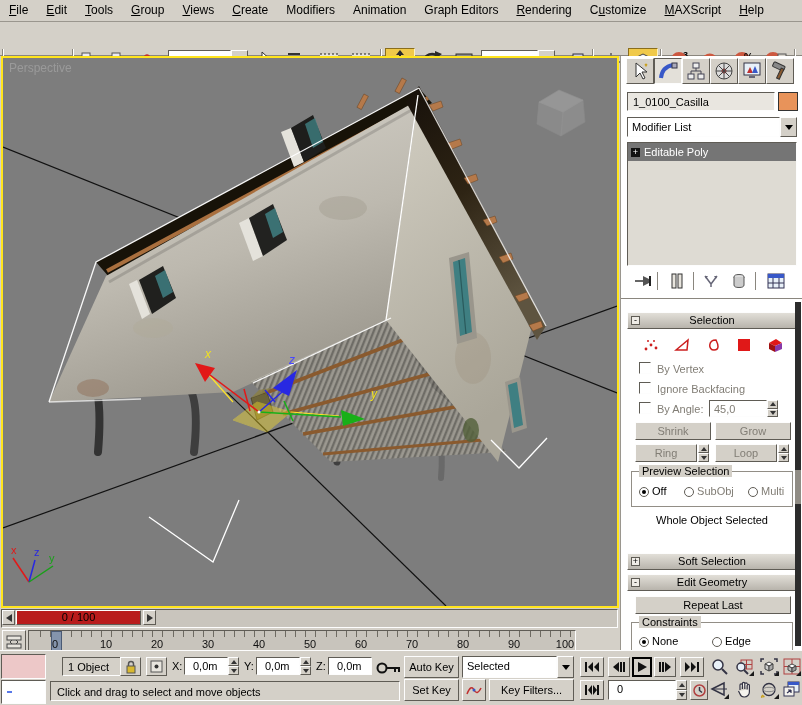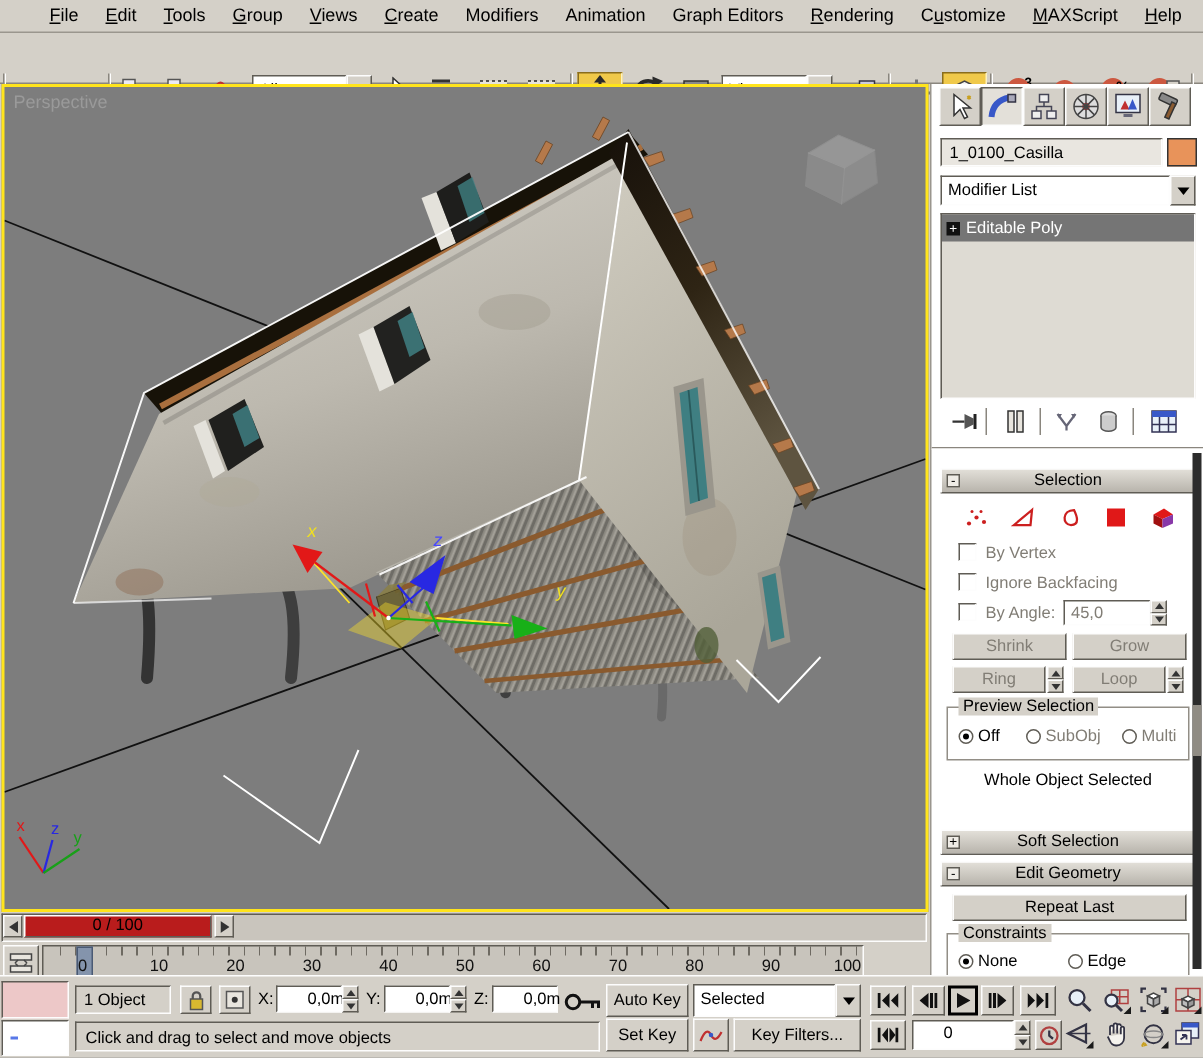--- a/index.html
+++ b/index.html
@@ -6,21 +6,21 @@
   html,body { width:802px; height:705px; overflow:hidden; }
   body { font-family:"Liberation Sans","DejaVu Sans",sans-serif; font-size:11px; background:#d4d0c8; position:relative; color:#000; }
   #app { position:absolute; inset:0; width:802px; height:705px; background:#d4d0c8; }
   .sunk   { border:1px solid; border-color:#5f5c55 #fdfdfd #fdfdfd #5f5c55; }
   .field  { background:#fff; border:1px solid; border-color:#5f5c55 #fdfdfd #fdfdfd #5f5c55; }
   .abs { position:absolute; }
   .ctr { display:flex; align-items:center; justify-content:center; }
   u { text-decoration:underline; }
 
   
-  #menubar { position:absolute; left:0; top:0; width:802px; height:22px; background:#d4d0c8; border-bottom:1px solid #9a968e; display:flex; align-items:center; font-size:12px;padding-left:24px; }
+  #menubar { position:absolute; left:0; top:0; width:802px; height:22px; background:#d4d0c8; border-bottom:1px solid #9a968e; display:flex; align-items:center; font-size:12px; }
   .menu-item { padding:3px 9px 4px 9px; cursor:default; }
 
   
   #toolbar { position:absolute; left:0; top:23px; width:802px; height:33px; background:#d4d0c8; border-bottom:1px solid #8a867e; }
   .tbbtn { position:absolute; top:25px; width:30px; height:28px; display:flex; align-items:center; justify-content:center; }
   .tbbtn.activeT { background:#F0C94A; border:1px solid; border-color:#8a6d1c #fdf2c0 #fdf2c0 #8a6d1c; }
   .vsep { position:absolute; top:26px; width:2px; height:26px; border-left:1px solid #8a867e; border-right:1px solid #fff; }
   .fly::after { content:""; position:absolute; right:1px; bottom:1px; width:0; height:0; border-left:5px solid transparent; border-bottom:5px solid #1a1a1a; }
   .combo { position:absolute; display:flex; font-size:11px; }
   .combo .cfield { flex:1; background:#fff; border:1px solid; border-color:#5f5c55 #fdfdfd #fdfdfd #5f5c55; padding:3px 16px 0 4px; overflow:hidden; white-space:nowrap; }
@@ -61,21 +61,21 @@
   .grp { position:absolute; border:1px solid #928e86; box-shadow:1px 1px 0 #fff inset, -1px -1px 0 #fff; }
   .grp-legend { position:absolute; top:-7px; left:7px; background:#d4d0c8; padding:0 3px; font-size:11px; }
   .radio { width:10px; height:10px; border-radius:50%; background:#fff; border:1px solid #5f5c55; display:inline-block; position:relative; vertical-align:-2px; }
   .radio.on::after { content:""; position:absolute; left:2px; top:2px; width:4px; height:4px; border-radius:50%; background:#000; }
   #stackscroll { position:absolute; left:174px; top:246px; width:6px; height:344px; background:#2c2c2c; }
   #stackscroll div { position:absolute; left:0; top:168px; width:6px; height:34px; background:#908c84; }
 
   
   #statusbar { position:absolute; left:0; top:650px; width:802px; height:55px; background:#d4d0c8; border-top:1px solid #fdfdfd; }
   .sb-lbl { position:absolute; font-size:11px; }
-  .sb-field { position:absolute; height:18px; background:#fff; border:1px solid; border-color:#5f5c55 #fdfdfd #fdfdfd #5f5c55; font-size:11px; padding:2px 0 0 20px; }
+  .sb-field { position:absolute; height:18px; background:#fff; border:1px solid; border-color:#5f5c55 #fdfdfd #fdfdfd #5f5c55; font-size:11px; padding:2px 0 0 8px; }
   .sb-btn { position:absolute; background:#d4d0c8; border:1px solid; border-color:#fdfdfd #5f5c55 #5f5c55 #fdfdfd; display:flex; align-items:center; justify-content:center; font-size:11px; }
 </style>
 </head>
 <body>
 
 <div id="app">
 
   <div id="menubar">
       <span class="menu-item"><u>F</u>ile</span>
       <span class="menu-item"><u>E</u>dit</span>
@@ -630,21 +630,21 @@
         <div></div>
       </div>
   </div>
 
   <div id="statusbar">
     <div class="abs sunk" style="left:1px; top:3px; width:45px; height:25px; background:#edc8c8;"></div>
     <div class="abs sunk" style="left:1px; top:29px; width:45px; height:24px; background:#fff;">
       <div style="position:absolute; left:5px; top:10px; width:5px; height:2px; background:#5878e8;"></div>
     </div>
 
-    <div class="abs sunk" style="left:50px; top:6px; width:64px; height:19px; padding:3px 0 0 5px;">
+    <div class="abs sunk" style="left:62px; top:6px; width:64px; height:19px; padding:3px 0 0 5px;">
       <span>1 Object</span>
     </div>
     <div class="sb-btn" style="left:120px; top:6px; width:21px; height:19px">
       <svg width="12" height="14">
           <rect x="2" y="6" width="8" height="7" fill="#d8b830" stroke="#555"></rect>
           <path d="M3.5 6 V4 a2.5 2.5 0 0 1 5 0 V6" fill="none" stroke="#555" stroke-width="1.5"></path>
         </svg>
     </div>
     <div class="sb-btn" style="left:146px; top:6px; width:21px; height:19px">
       <svg width="13" height="13">

